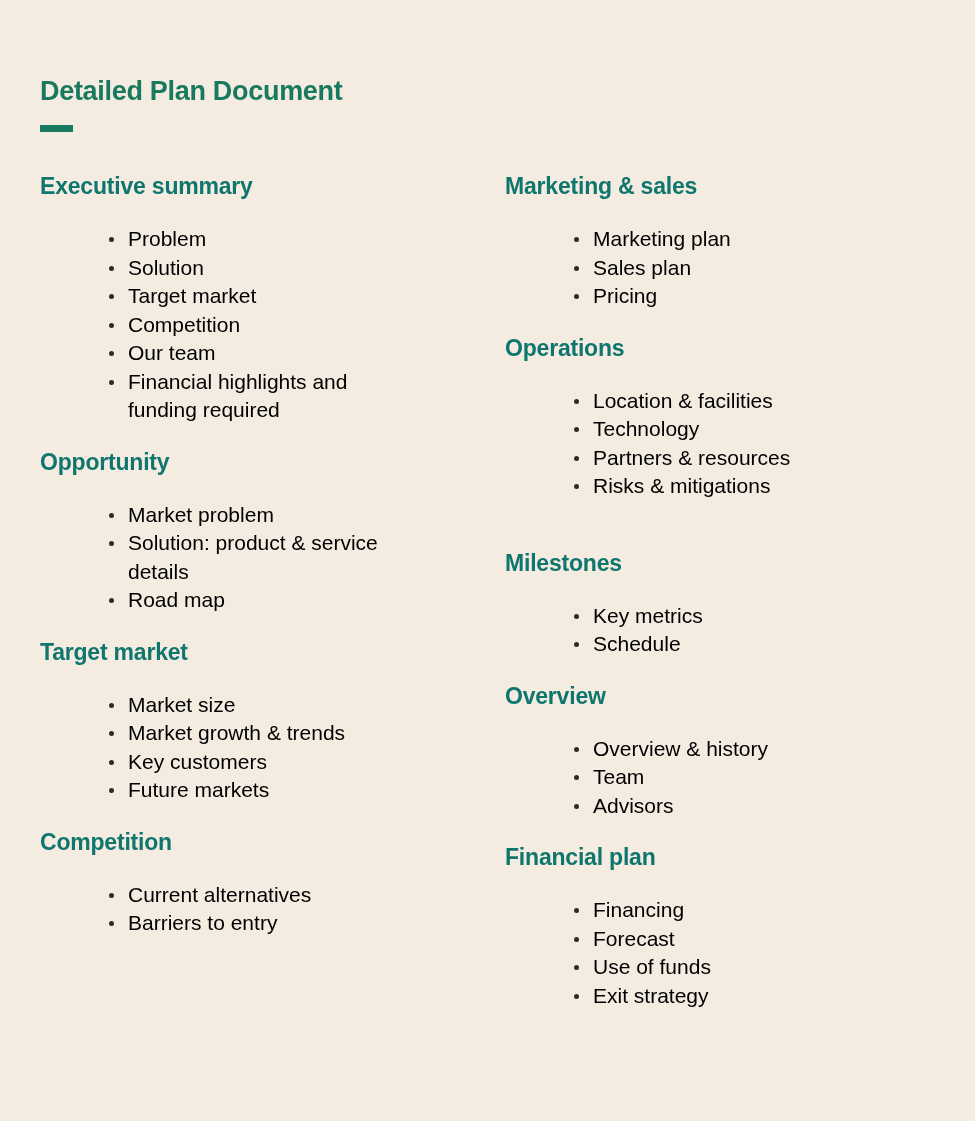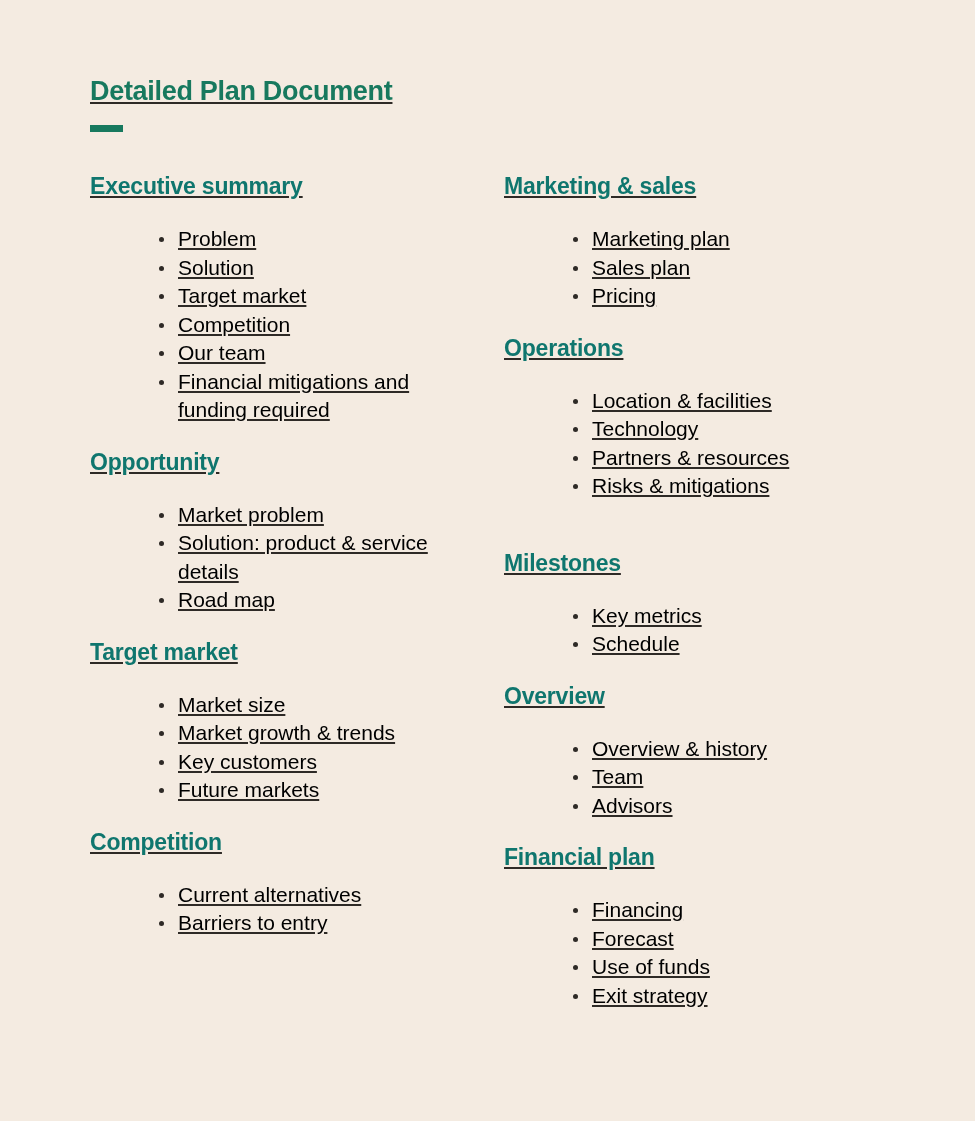--- a/index.html
+++ b/index.html
@@ -12,22 +12,21 @@
     background: #f4ebe1;
     font-family: "Liberation Sans", sans-serif;
     color: #2e2a26;
     overflow: hidden;
   }
   .page {
     position: relative;
     width: 920px;
     height: 1121px;
     box-sizing: border-box;
-    padding: 78px 0 0 90px;
-    text-decoration: underline;
+    padding: 78px 0 0 40px;
   }
   .doc-title {
     margin: 0;
     font-size: 27px;
     line-height: 27px;
     font-weight: 700;
     color: #17795e;
     letter-spacing: -0.3px;
   }
   .title-dash {
@@ -42,21 +41,21 @@
     align-items: flex-start;
   }
   .col {
     box-sizing: border-box;
   }
   .col-left {
     width: 368px;
   }
   .col-right {
     width: 372px;
-    margin-left: 46px;
+    margin-left: 97px;
   }
   .section + .section {
     margin-top: 23px;
   }
   .section.extra-gap {
     margin-top: 48px;
   }
   .sec-title {
     margin: 0;
     font-size: 23px;
@@ -102,21 +101,21 @@
     <div class="col col-left">
 
       <section class="section">
         <h2 class="sec-title">Executive summary</h2>
         <ul class="bullets">
           <li>Problem</li>
           <li>Solution</li>
           <li>Target market</li>
           <li>Competition</li>
           <li>Our team</li>
-          <li>Financial mitigations and funding required</li>
+          <li>Financial highlights and funding required</li>
         </ul>
       </section>
 
       <section class="section">
         <h2 class="sec-title">Opportunity</h2>
         <ul class="bullets">
           <li>Market problem</li>
           <li>Solution: product &amp; service details</li>
           <li>Road map</li>
         </ul>

